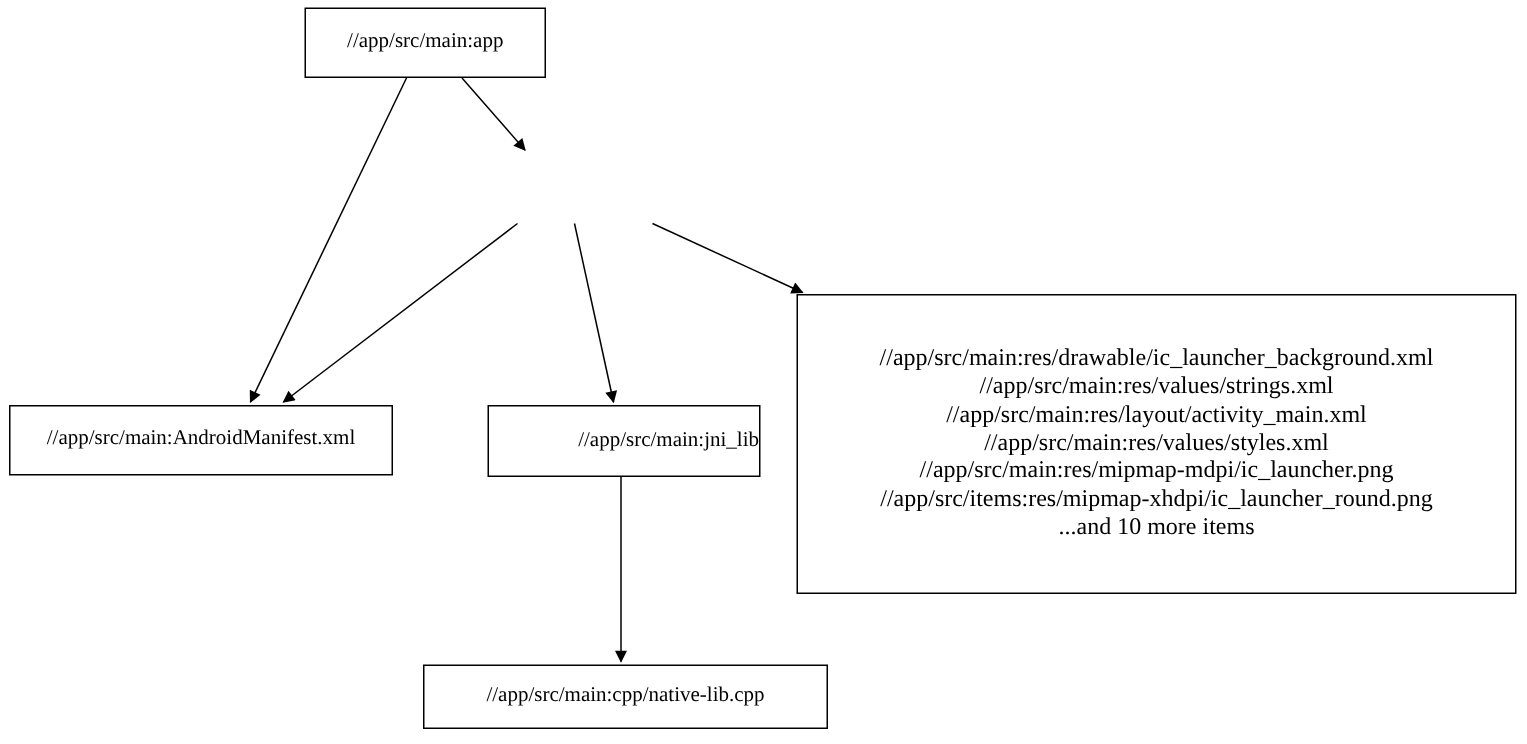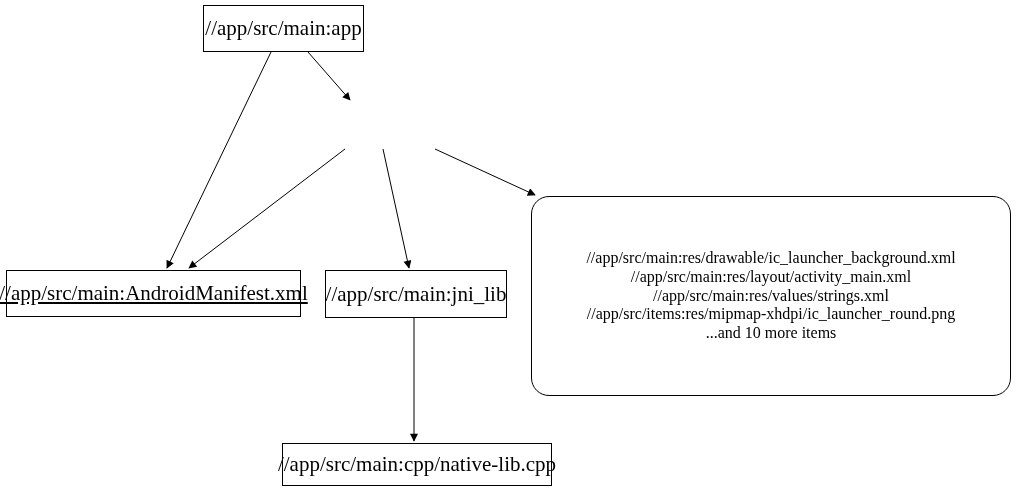--- a/index.html
+++ b/index.html
@@ -29,35 +29,34 @@
   }
   .node {
     position: absolute;
     box-sizing: border-box;
     border: 1px solid #000000;
     background: #ffffff;
     display: flex;
     align-items: center;
     justify-content: center;
     text-align: center;
-    font-size: 21px;
+    font-size: 14px;
     line-height: 1.15;
     white-space: nowrap;
   }
   .node-app      { left: 203px; top: 5px;   width: 161px; height: 47px; }
   .node-lib      { left: 303px; top: 101px; width: 152px; height: 48px; }
-  .node-manifest { left: 6px;   top: 270px; width: 295px; height: 47px; text-decoration: underline; }
-  .node-jni-lib  { left: 325px; top: 270px; width: 182px; height: 48px; }
+  .node-manifest { left: 6px;   top: 270px; width: 256px; height: 47px; }
+  .node-jni-lib  { left: 325px; top: 270px; width: 182px; height: 48px; justify-content: flex-end; }
   .node-native   { left: 282px; top: 443px; width: 270px; height: 43px; }
   .node-res {
     left: 531px; top: 196px; width: 480px; height: 200px;
     flex-direction: column;
     justify-content: center;
     font-size: 16px;
-    border-radius: 18px;
   }
   .node-res .res-line {
     line-height: 18.8px;
   }
 </style>
 </head>
 <body>
 
 <div class="graph-canvas">
 
@@ -83,22 +82,24 @@
   <div class="node node-manifest">
     <span>//app/src/main:AndroidManifest.xml</span>
   </div>
 
   <div class="node node-jni-lib">
     <span>//app/src/main:jni_lib</span>
   </div>
 
   <div class="node node-res">
     <div class="res-line">//app/src/main:res/drawable/ic_launcher_background.xml</div>
+    <div class="res-line">//app/src/main:res/values/strings.xml</div>
     <div class="res-line">//app/src/main:res/layout/activity_main.xml</div>
-    <div class="res-line">//app/src/main:res/values/strings.xml</div>
+    <div class="res-line">//app/src/main:res/values/styles.xml</div>
+    <div class="res-line">//app/src/main:res/mipmap-mdpi/ic_launcher.png</div>
     <div class="res-line">//app/src/items:res/mipmap-xhdpi/ic_launcher_round.png</div>
     <div class="res-line">...and 10 more items</div>
   </div>
 
   <div class="node node-native">
     <span>//app/src/main:cpp/native-lib.cpp</span>
   </div>
 
 </div>
 

